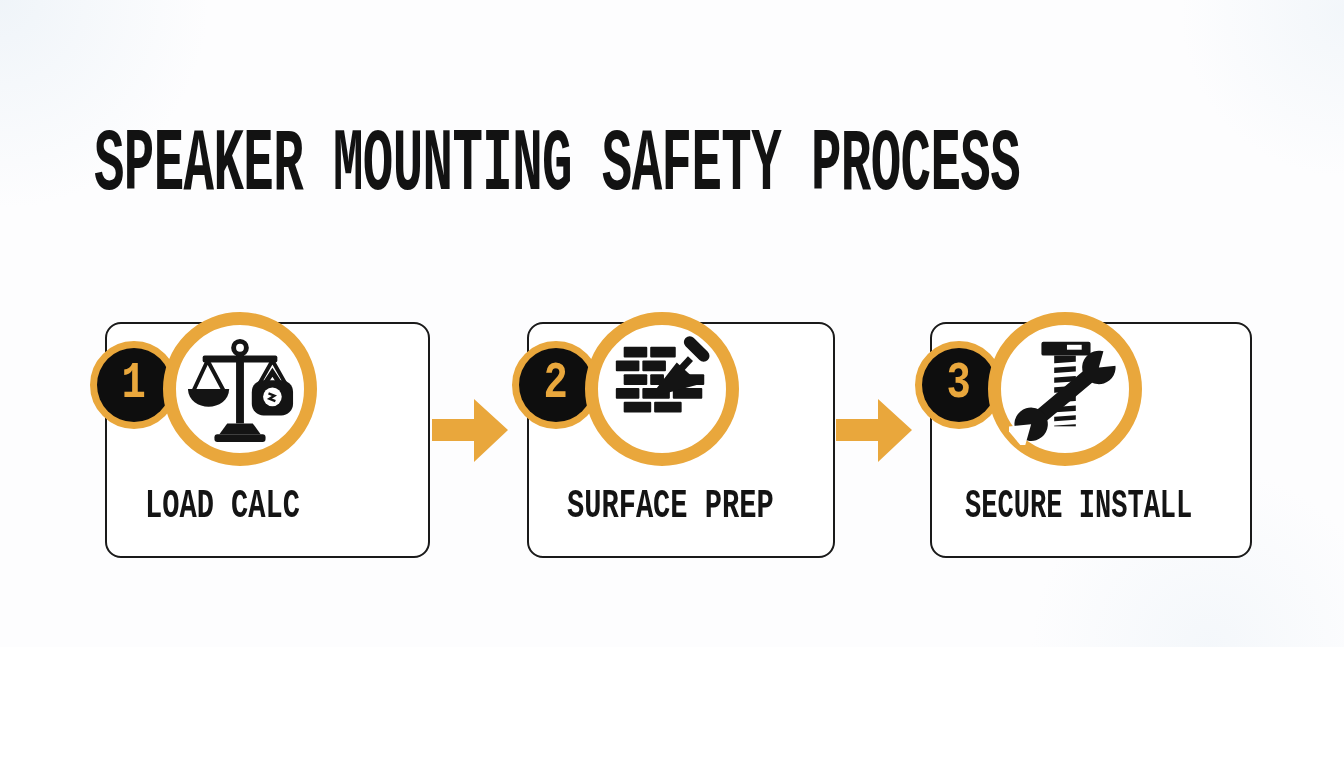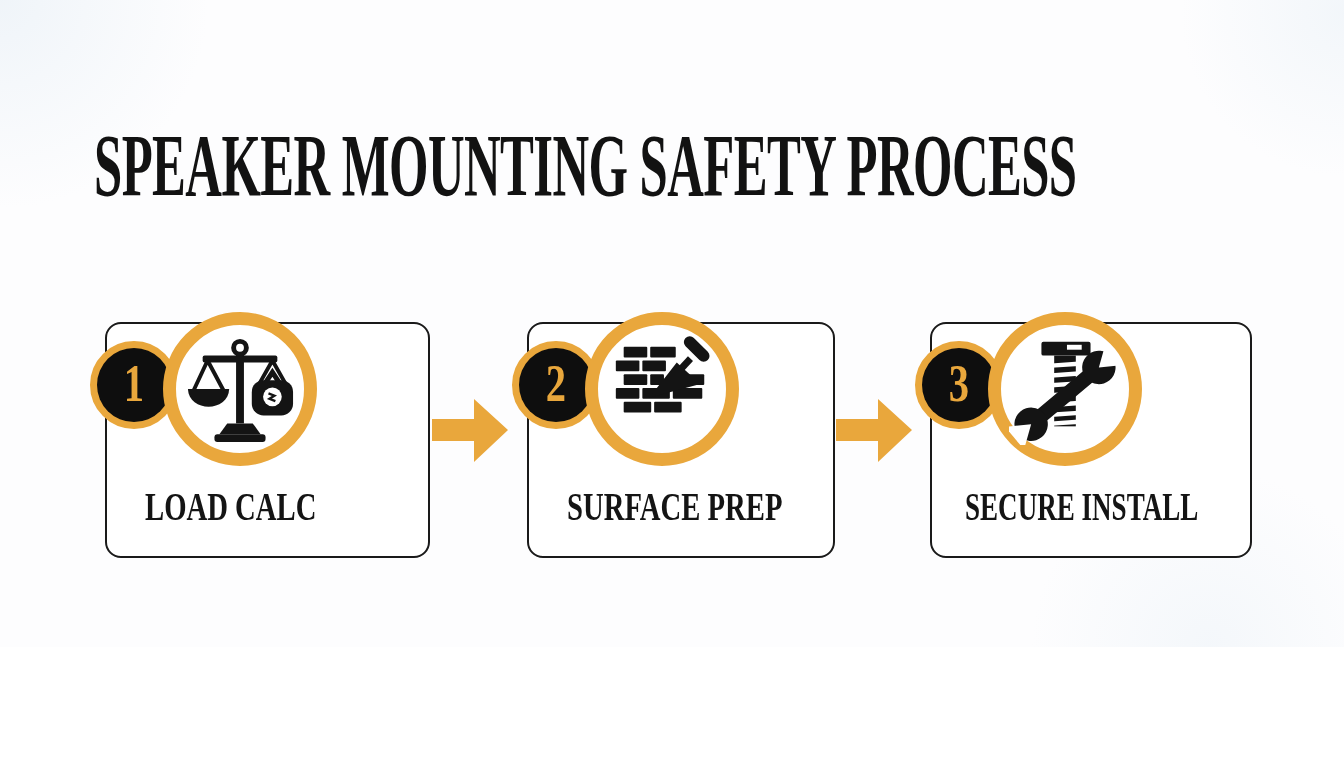--- a/index.html
+++ b/index.html
@@ -11,21 +11,21 @@
   html,body{margin:0;padding:0;}
   .stage{
     position:relative;
     width:1344px;height:647px;
     overflow:hidden;
     background:
       radial-gradient(circle at 0% 0%, rgba(223,234,243,.45), rgba(255,255,255,0) 14%),
       radial-gradient(circle at 100% 2%, rgba(223,234,243,.35), rgba(255,255,255,0) 11%),
       radial-gradient(circle at 90% 100%, rgba(223,234,243,.30), rgba(255,255,255,0) 13%),
       var(--page_bg);
-    font-family:Liberation Serif, serif;
+    font-family:Liberation Mono, monospace;
   }
   .title{
     position:absolute;left:94px;top:121px;
     font-size:89px;font-weight:bold;line-height:1;
     color:#121212;white-space:nowrap;
     letter-spacing:-1px;
     transform:scaleX(.57);transform-origin:left top;
   }
   .card{
     position:absolute;top:322px;height:236px;

